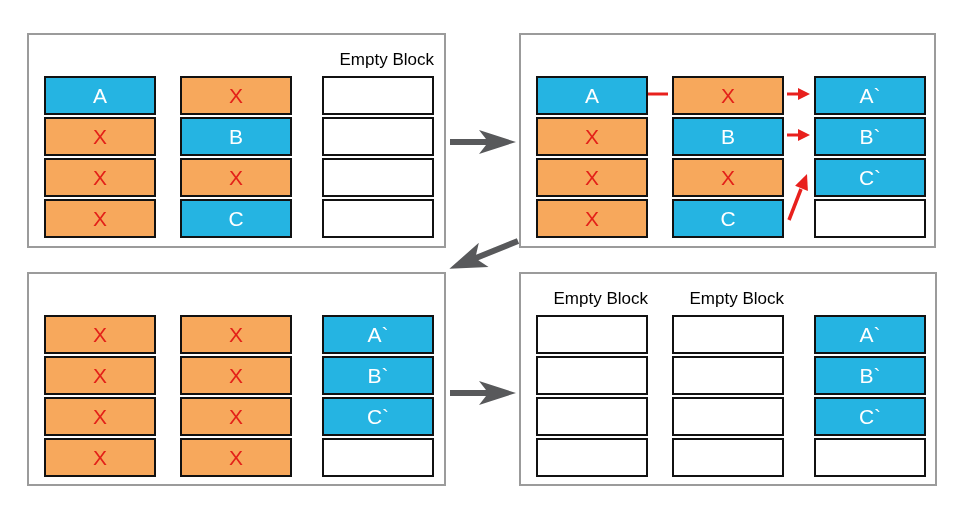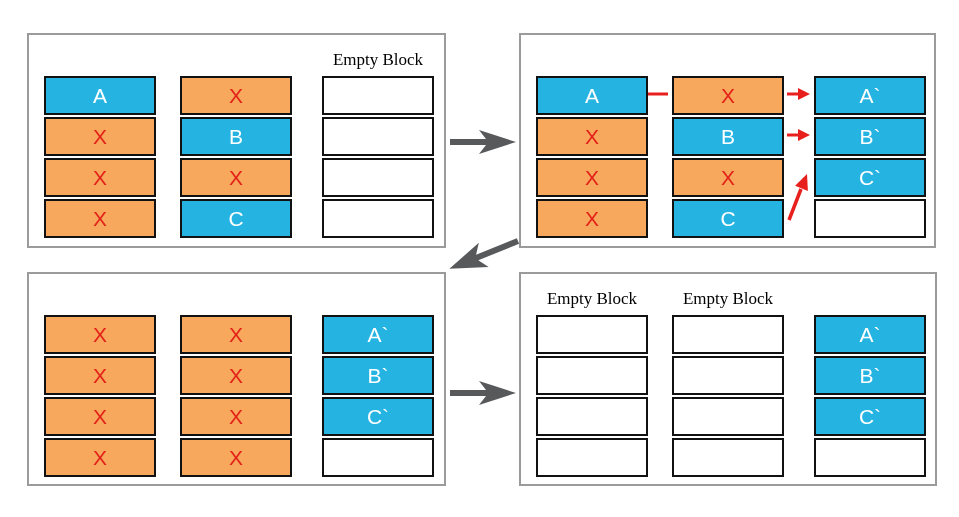--- a/index.html
+++ b/index.html
@@ -24,25 +24,24 @@
   .col {
     position: absolute;
     top: 41px;
     width: 112px;
   }
   .col-label {
     position: absolute;
     top: 13px;
     height: 24px;
     line-height: 24px;
-    text-align: center;
+    text-align: right;
     font-size: 17px;
     color: var(--label-text, #000);
     white-space: nowrap;
-    font-family: Liberation Serif, serif;
   }
   .cell {
     box-sizing: border-box;
     height: 39px;
     margin-bottom: 2px;
     border: 2px solid var(--cell-border, #111);
     display: flex;
     align-items: center;
     justify-content: center;
     font-size: 21px;

